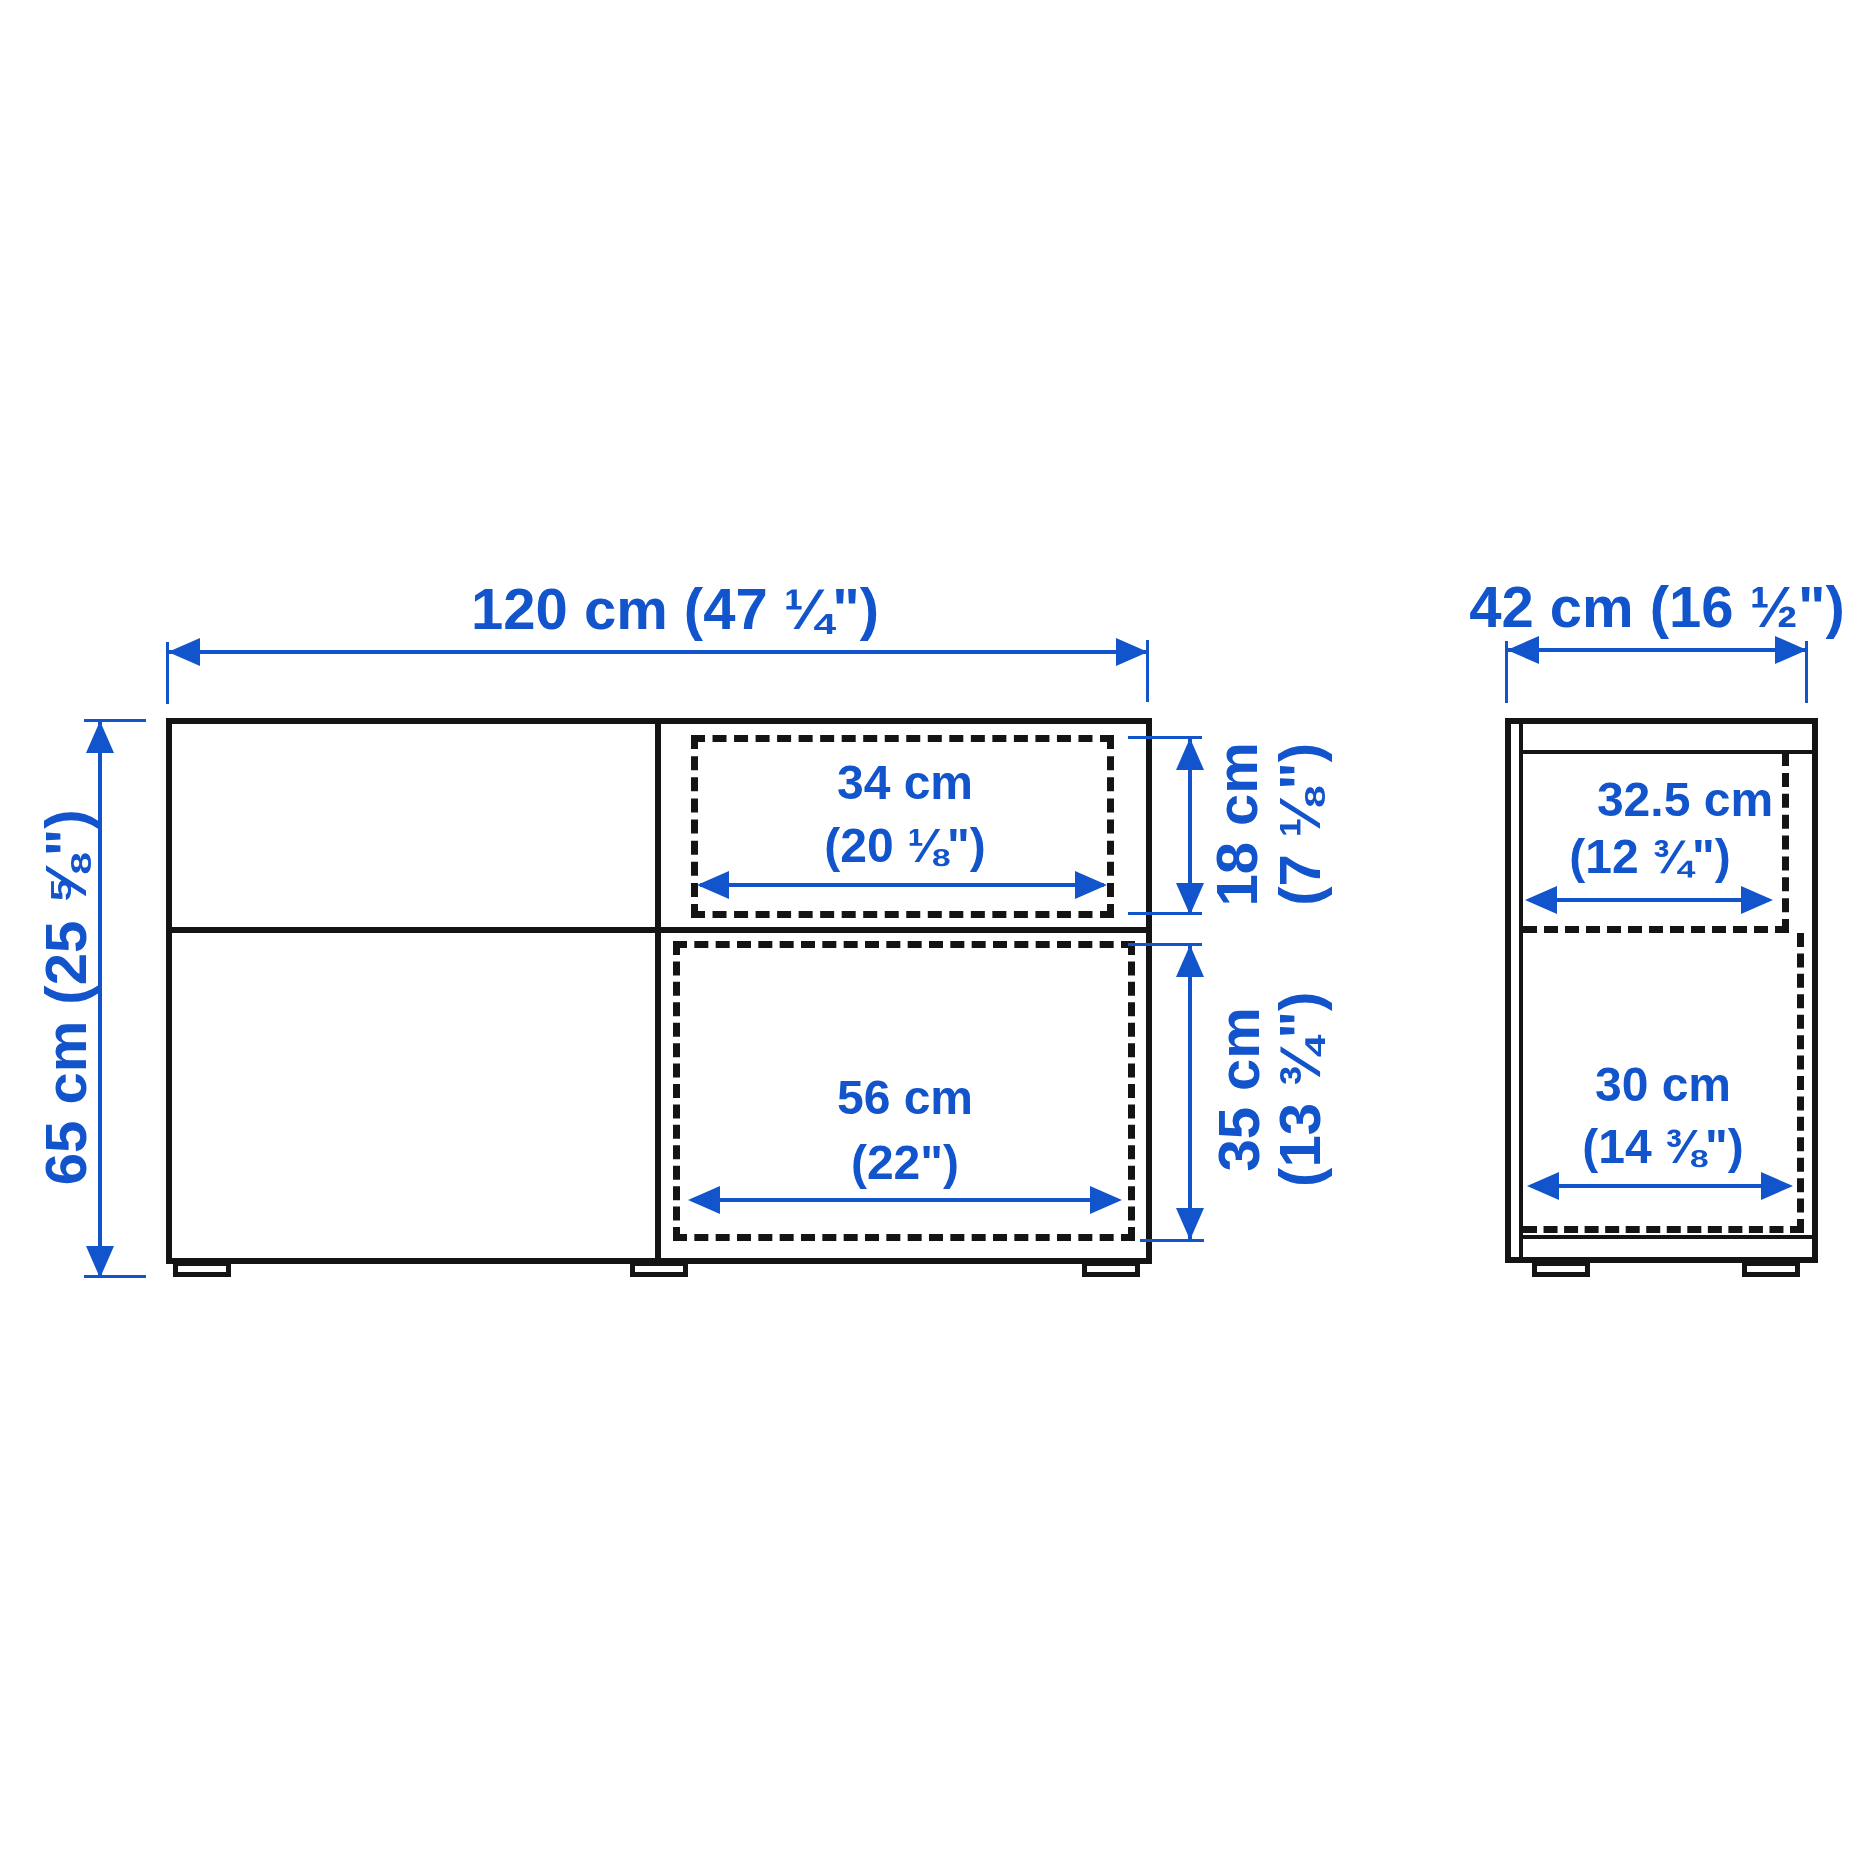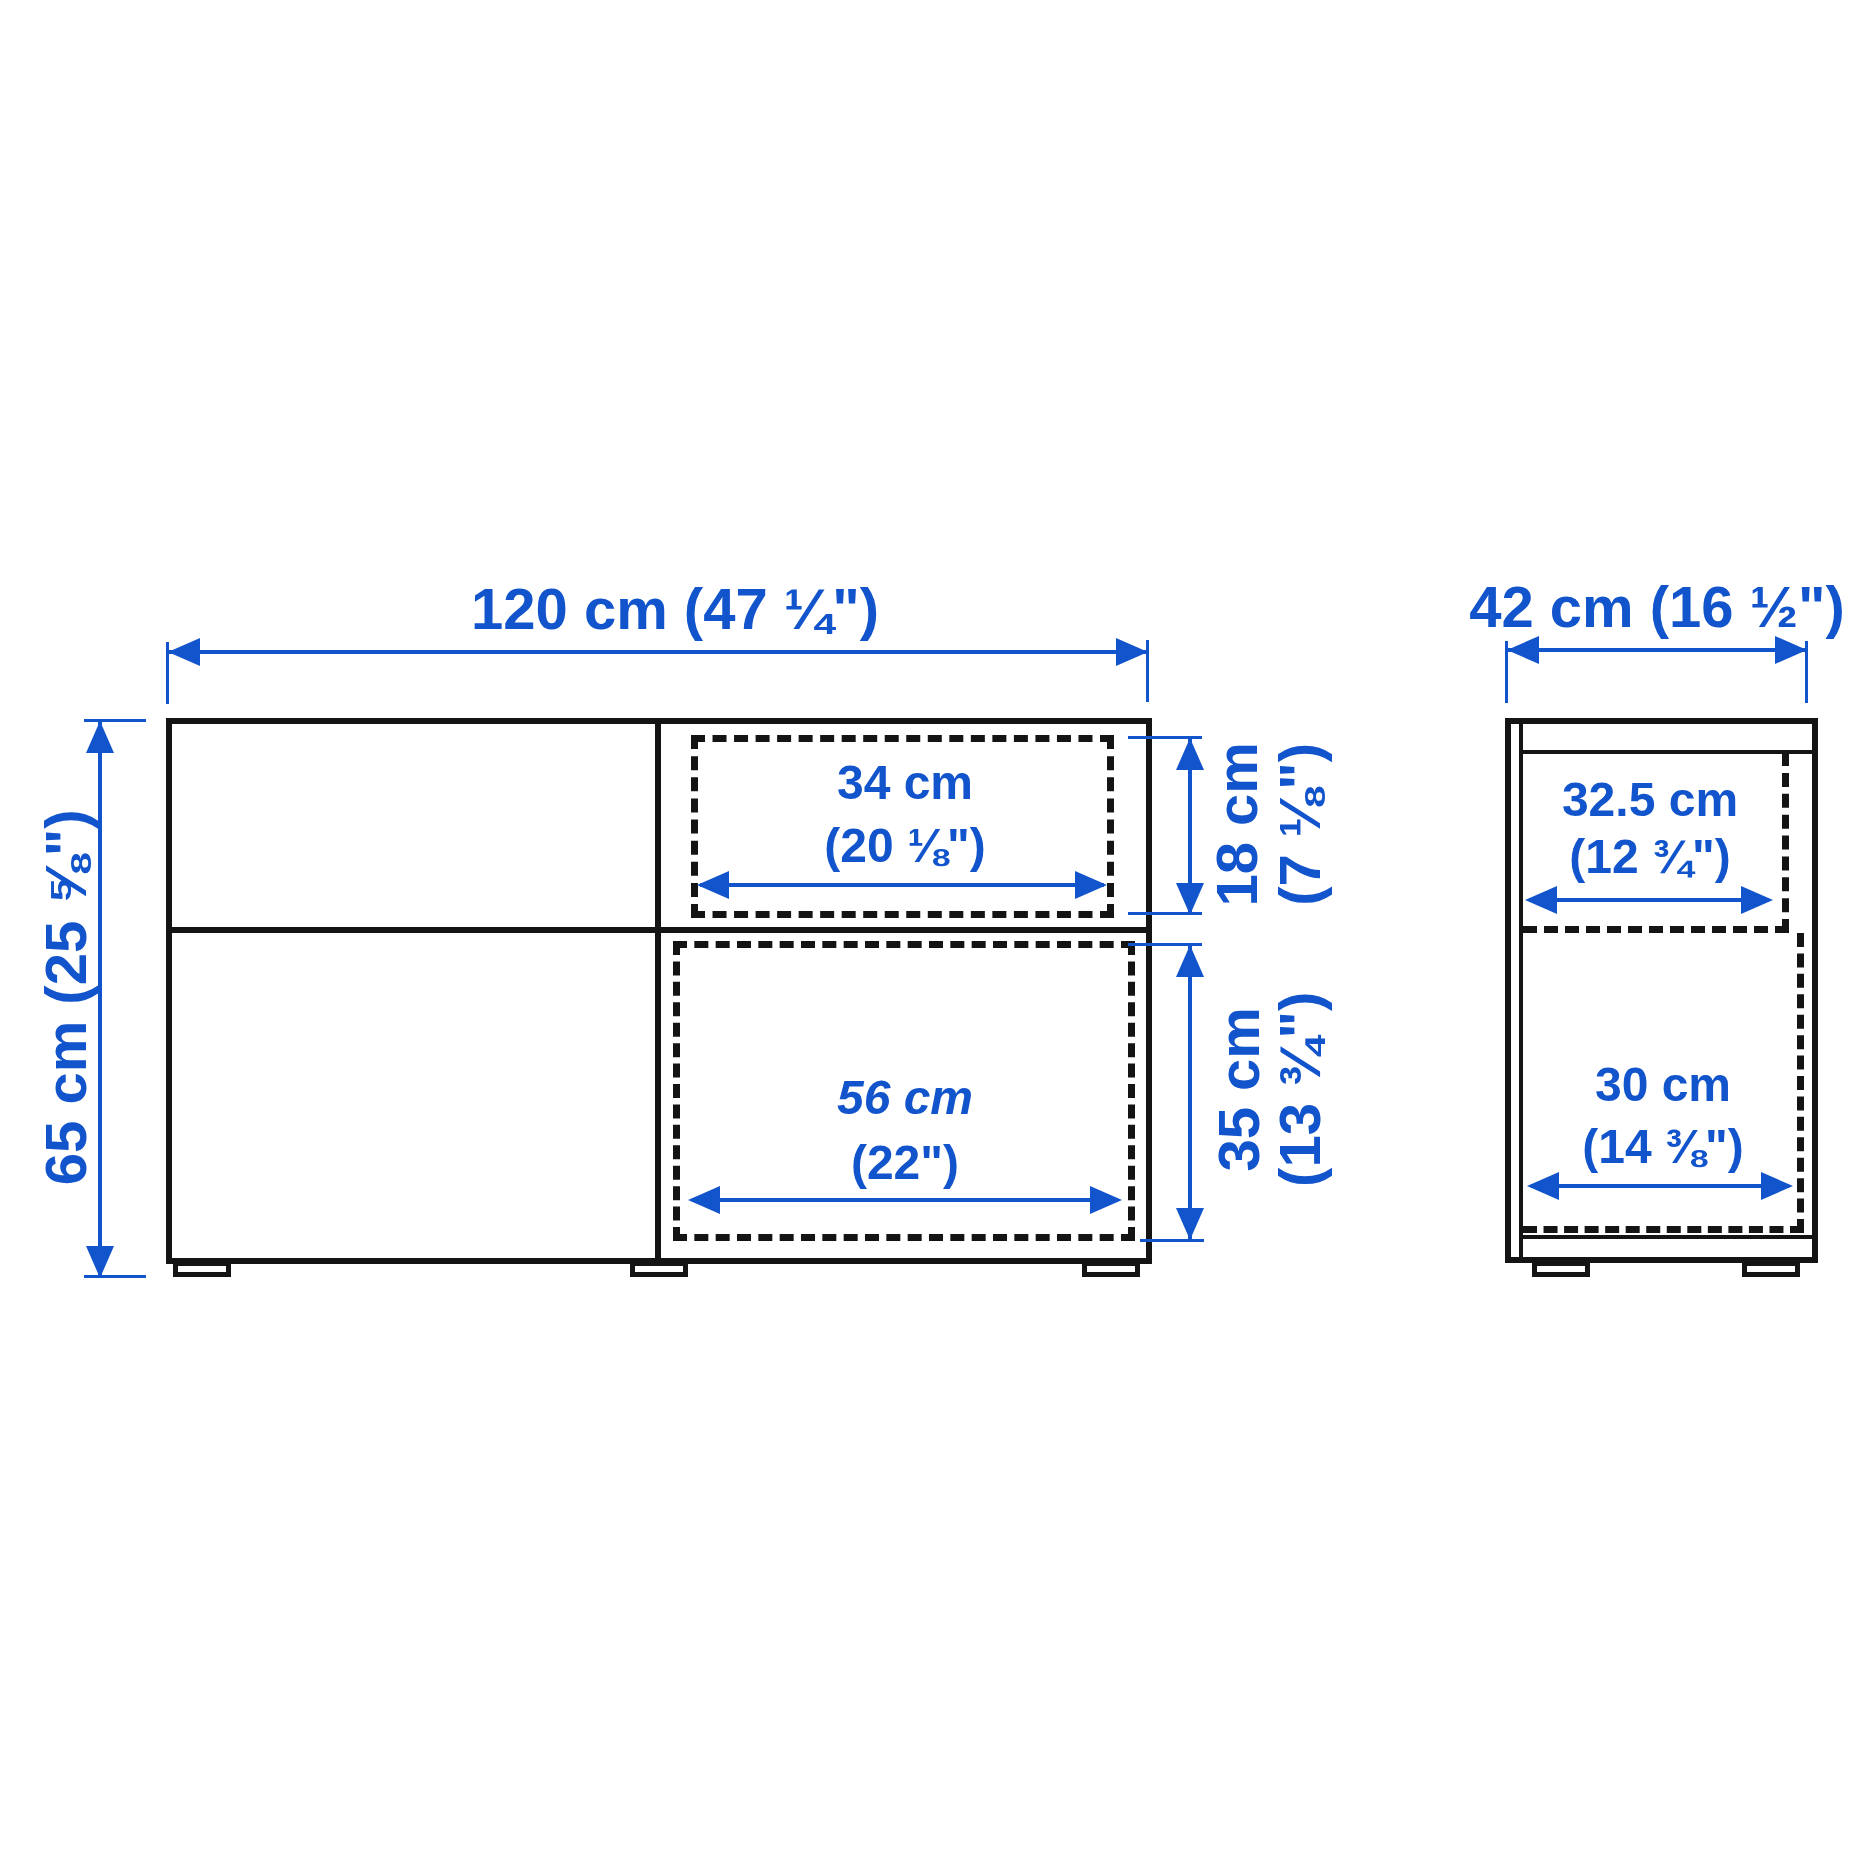--- a/index.html
+++ b/index.html
@@ -64,21 +64,21 @@
   <div class="tri tri-r" style="left:1075px;top:871px;"></div>
 
   <div class="lbl f58 rot" style="left:1087px;top:791px;width:300px;">18 cm</div>
   <div class="lbl f58 rot" style="left:1150px;top:791px;width:300px;">(7 ⅛")</div>
   <div class="bl" style="left:1188px;top:738px;width:4px;height:177px;"></div>
   <div class="tri tri-u" style="left:1176px;top:738px;"></div>
   <div class="tri tri-d" style="left:1176px;top:883px;"></div>
   <div class="bl" style="left:1128px;top:736px;width:74px;height:3px;"></div>
   <div class="bl" style="left:1128px;top:912px;width:74px;height:3px;"></div>
 
-  <div class="lbl f48" style="left:705px;top:1070px;width:400px;font-style:italic;">56 cm</div>
+  <div class="lbl f48" style="left:705px;top:1070px;width:400px;">56 cm</div>
   <div class="lbl f48" style="left:705px;top:1135px;width:400px;">(22")</div>
   <div class="bl" style="left:692px;top:1198px;width:426px;height:4px;"></div>
   <div class="tri tri-l" style="left:688px;top:1186px;"></div>
   <div class="tri tri-r" style="left:1090px;top:1186px;"></div>
 
   <div class="lbl f58 rot" style="left:1089px;top:1056px;width:300px;">35 cm</div>
   <div class="lbl f58 rot" style="left:1150px;top:1056px;width:300px;">(13 ¾")</div>
   <div class="bl" style="left:1188px;top:945px;width:4px;height:295px;"></div>
   <div class="tri tri-u" style="left:1176px;top:945px;"></div>
   <div class="tri tri-d" style="left:1176px;top:1208px;"></div>
@@ -96,21 +96,21 @@
   <div class="dash-rb" style="left:1523px;top:752px;width:266px;height:181px;"></div>
   <div class="dash-rb" style="left:1523px;top:933px;width:281px;height:300px;"></div>
 
   <div class="lbl f58" style="left:1407px;top:574px;width:500px;">42 cm (16 ½")</div>
   <div class="bl" style="left:1507px;top:648px;width:300px;height:4px;"></div>
   <div class="tri tri-l" style="left:1507px;top:636px;"></div>
   <div class="tri tri-r" style="left:1775px;top:636px;"></div>
   <div class="bl" style="left:1505px;top:641px;width:3px;height:62px;"></div>
   <div class="bl" style="left:1805px;top:641px;width:3px;height:62px;"></div>
 
-  <div class="lbl f48" style="left:1500px;top:772px;width:300px;">32.5 cm</div>
+  <div class="lbl f48" style="left:1535px;top:772px;width:300px;">32.5 cm</div>
   <div class="lbl f48" style="left:1500px;top:829px;width:300px;">(12 ¾")</div>
   <div class="bl" style="left:1529px;top:898px;width:240px;height:4px;"></div>
   <div class="tri tri-l" style="left:1525px;top:886px;"></div>
   <div class="tri tri-r" style="left:1741px;top:886px;"></div>
 
   <div class="lbl f48" style="left:1513px;top:1057px;width:300px;">30 cm</div>
   <div class="lbl f48" style="left:1513px;top:1119px;width:300px;">(14 ⅜")</div>
   <div class="bl" style="left:1531px;top:1184px;width:258px;height:4px;"></div>
   <div class="tri tri-l" style="left:1527px;top:1172px;"></div>
   <div class="tri tri-r" style="left:1761px;top:1172px;"></div>

